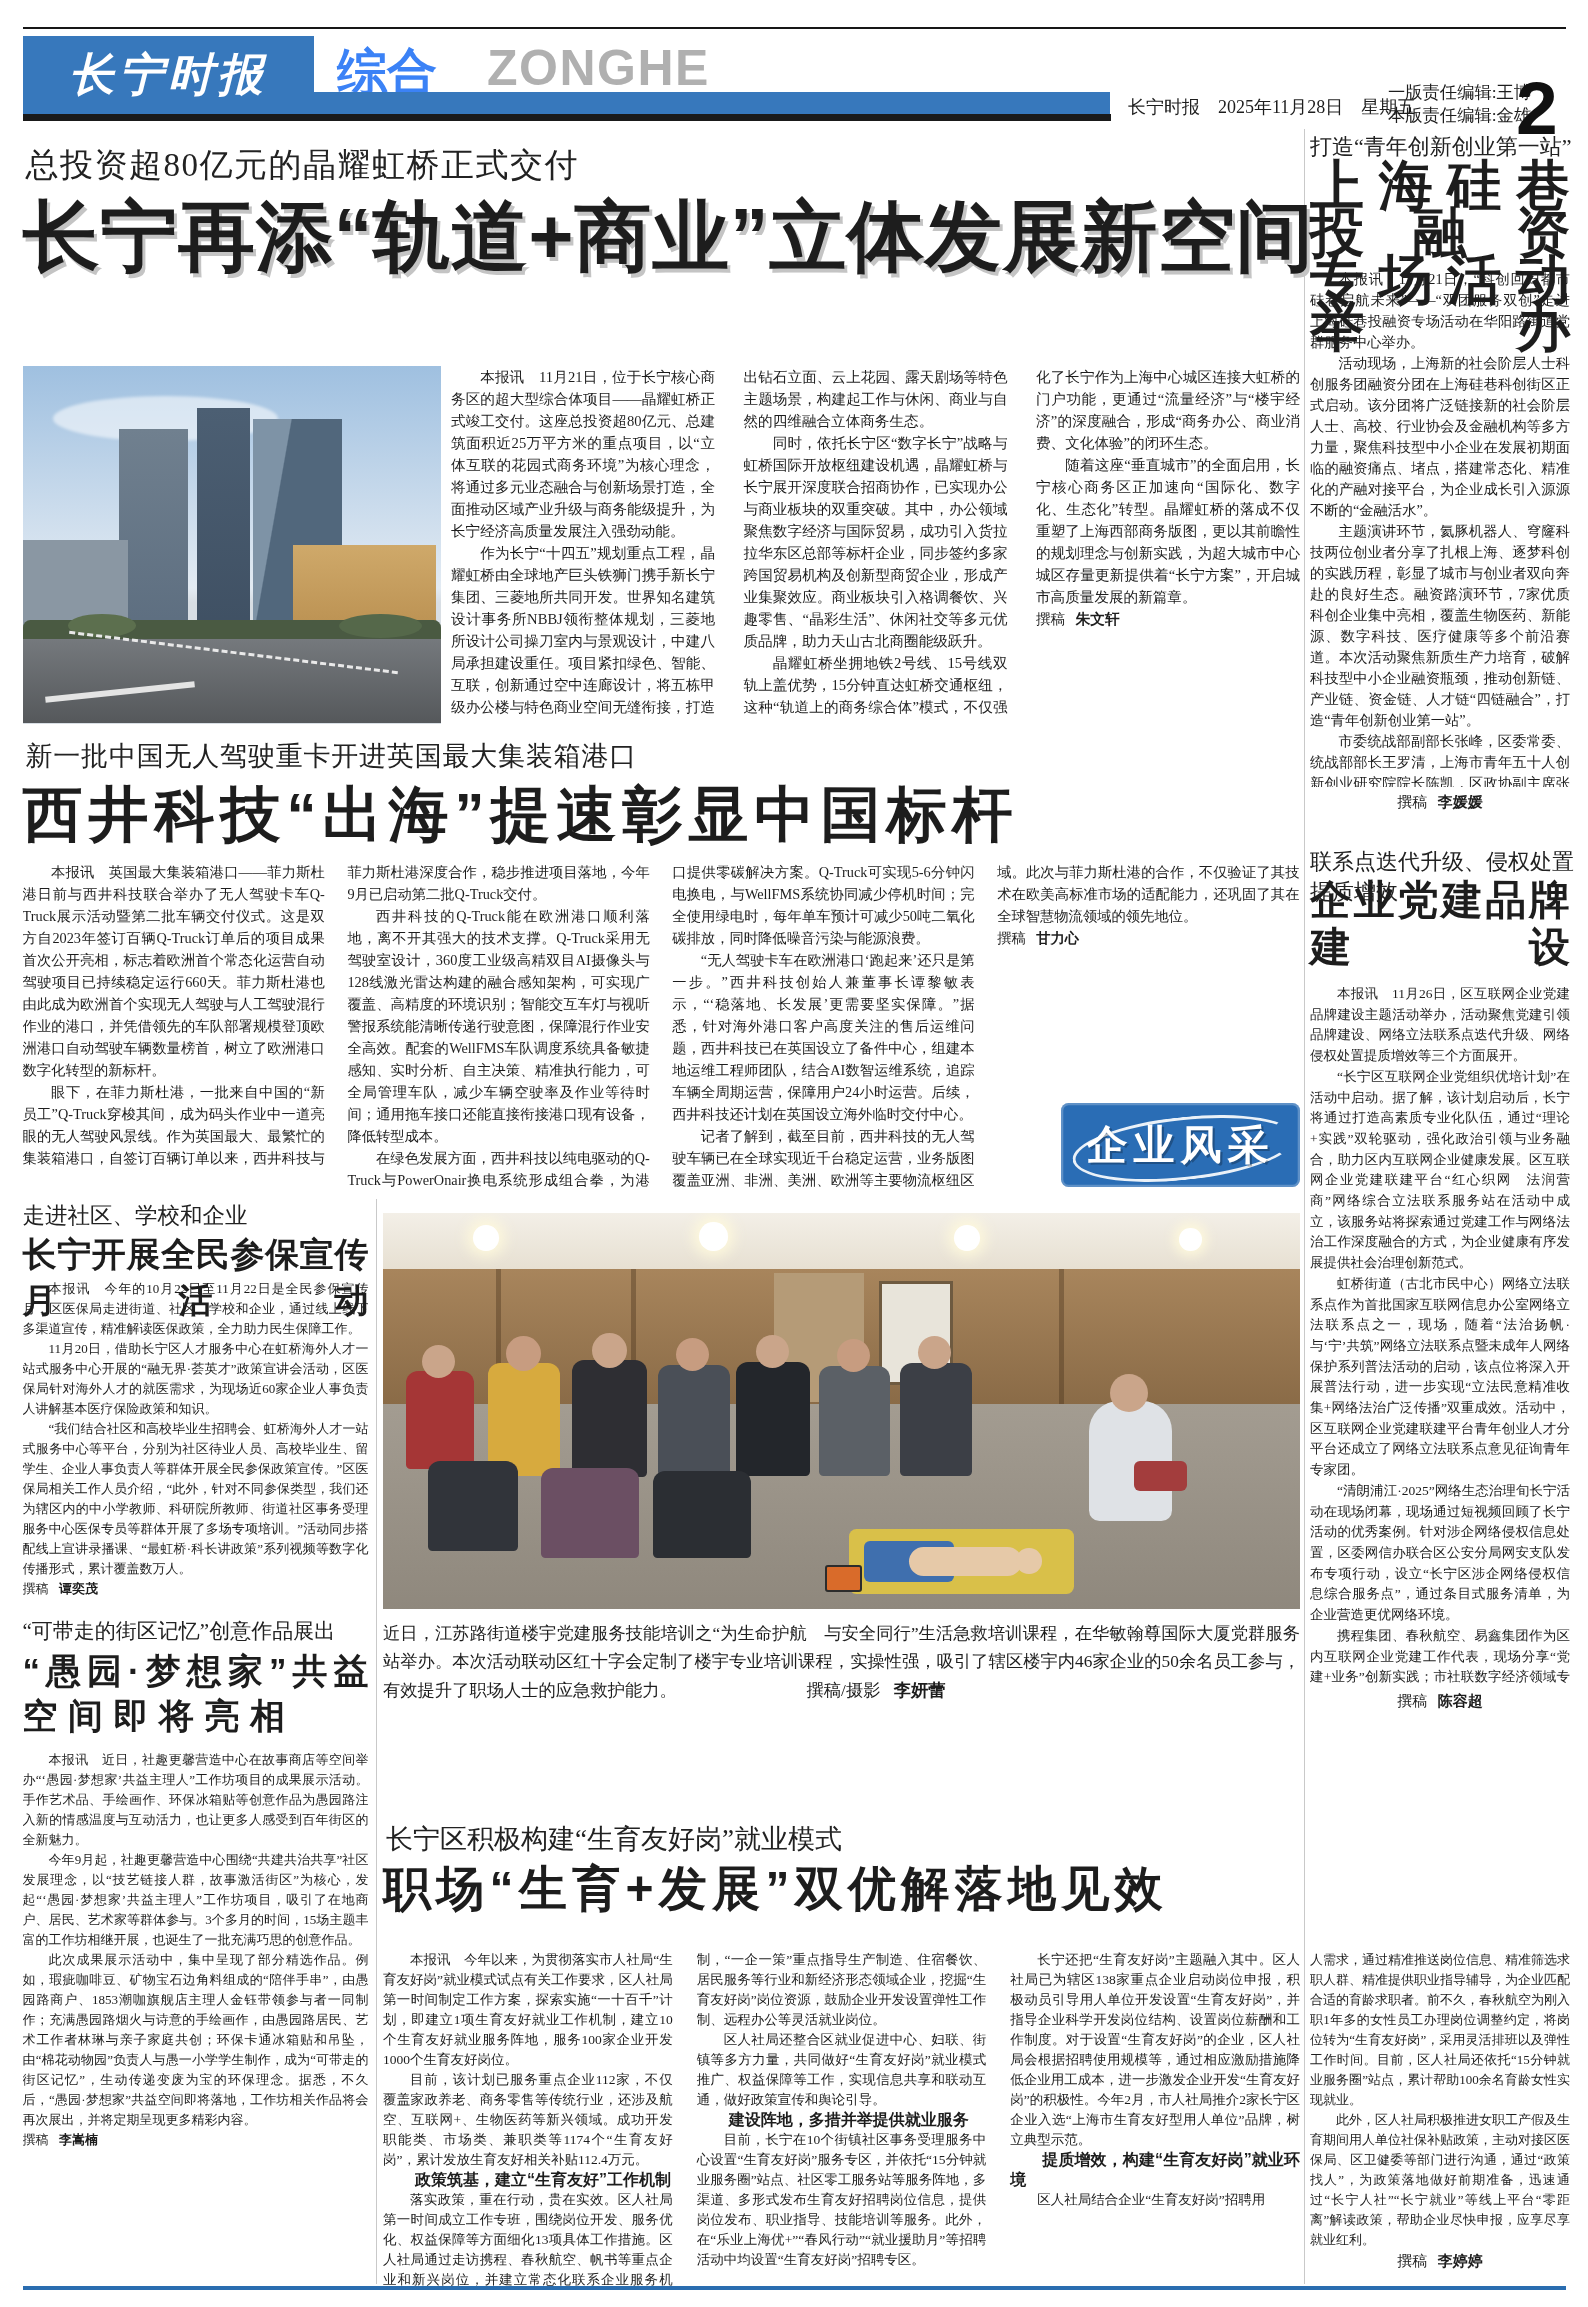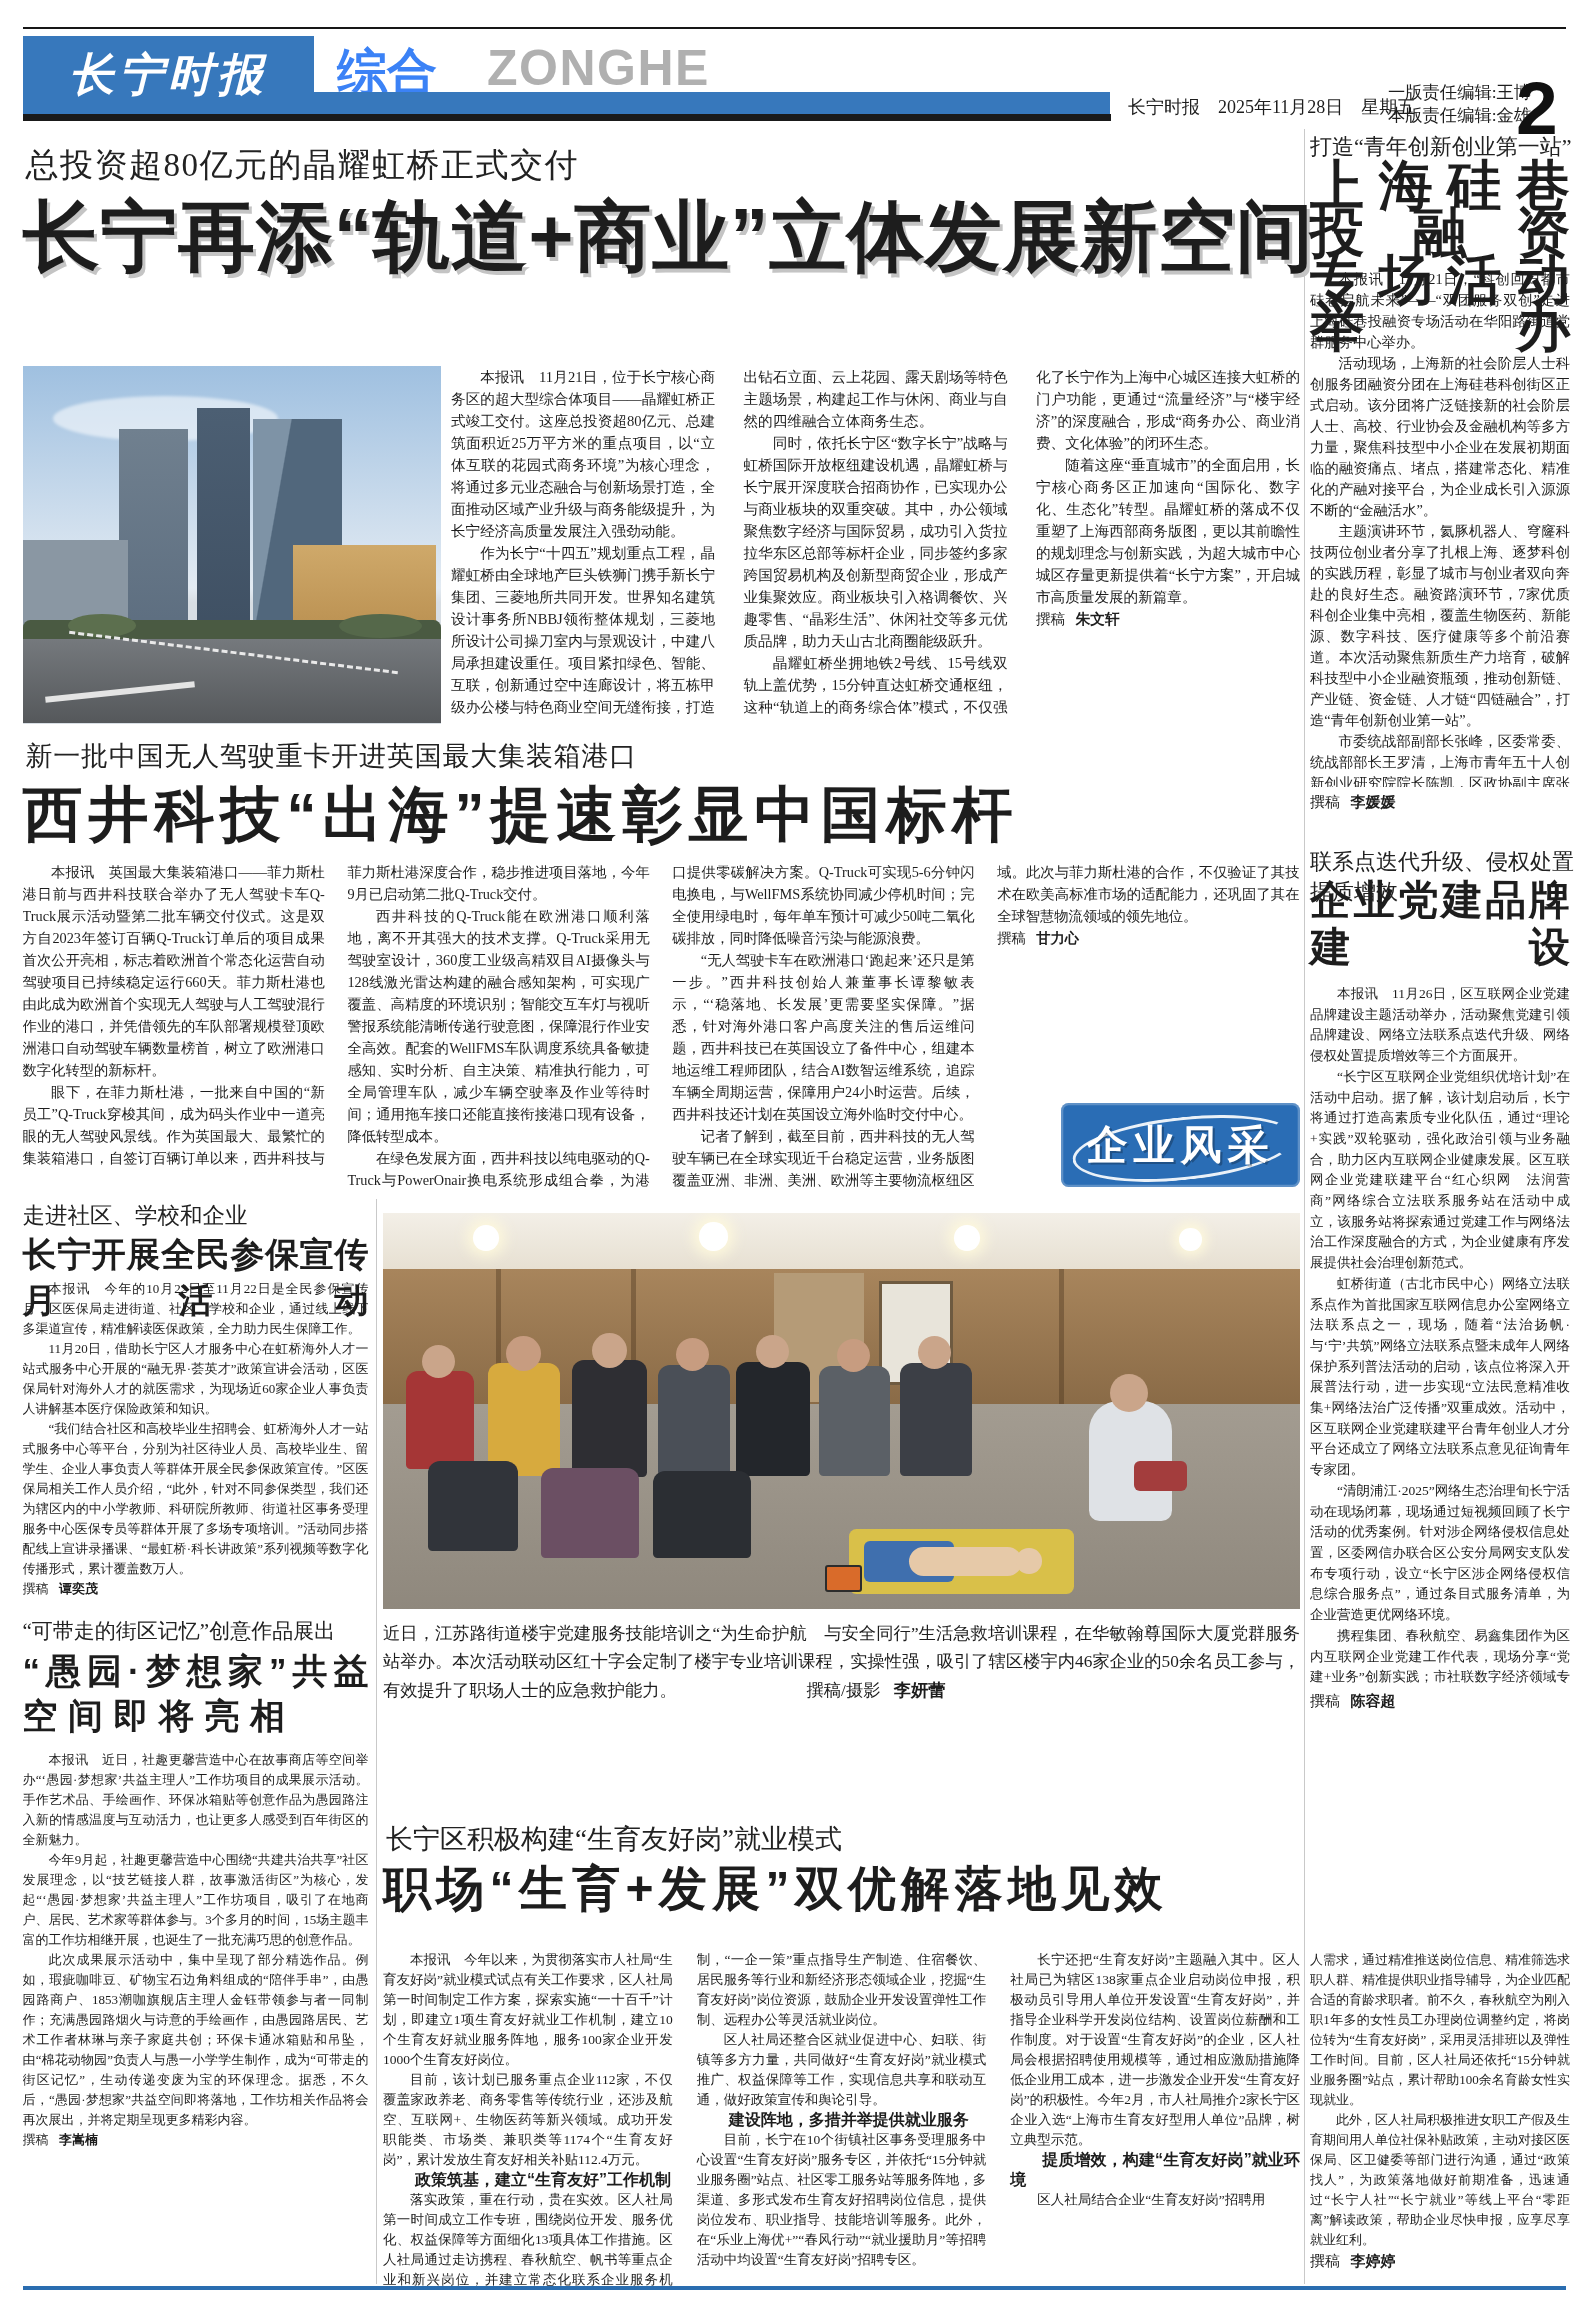--- a/index.html
+++ b/index.html
@@ -5,21 +5,21 @@
 <style>
   html,body{margin:0;padding:0;background:#ffffff;}
   #paper{position:relative;width:1588px;height:2307px;background:#fff;overflow:hidden;
          font-family:"Liberation Serif","DejaVu Serif",serif;color:#1d1d1d;}
   .abs{position:absolute;}
   .hei{font-family:"Liberation Sans","DejaVu Sans",sans-serif;}
   .rule{background:#161616;}
   .vrule{background:#c9c9c9;width:0.8px;}
   p.bp{margin:0;text-indent:2em;text-align:justify;}
   .cols{overflow:hidden;column-fill:auto;}
-  .byline{text-align:left;}
+  .byline{text-align:center;}
   .byline b{font-family:"Liberation Sans","DejaVu Sans",sans-serif;margin-left:10.5px;}
   .kick{color:#222;}
   .jline{display:block;text-align:justify;text-align-last:justify;}
   .subhead{font-family:"Liberation Sans","DejaVu Sans",sans-serif;font-weight:bold;
            text-indent:0;text-align:left;margin:10.5px 0 7.5px 4.5px;font-size:16px;}
   
   .ph{position:absolute;overflow:hidden;}
   .shape{position:absolute;}
   .person{position:absolute;border-radius:12px 12px 4.5px 4.5px;}
   .head{position:absolute;border-radius:50%;}

